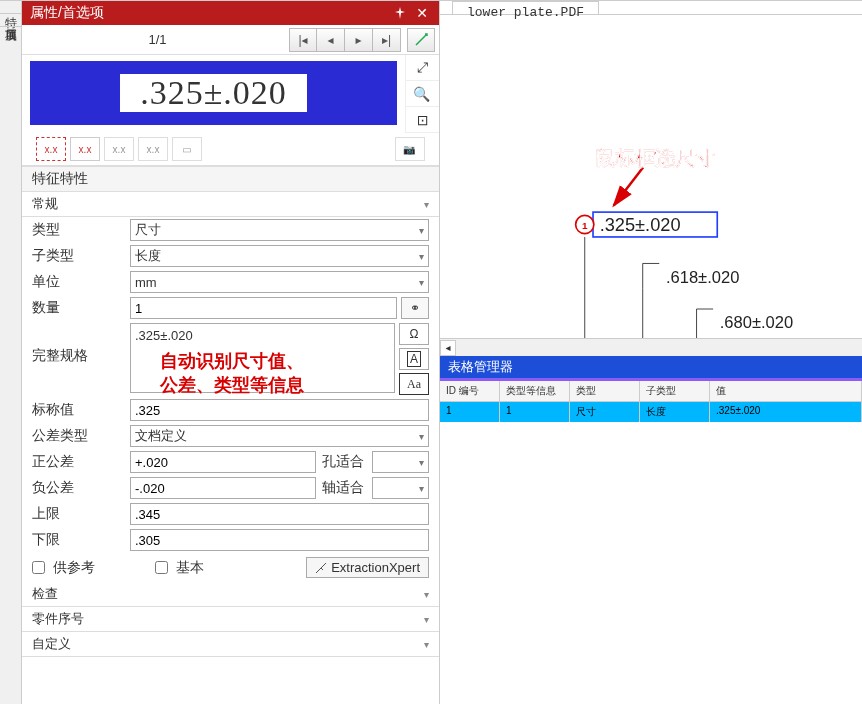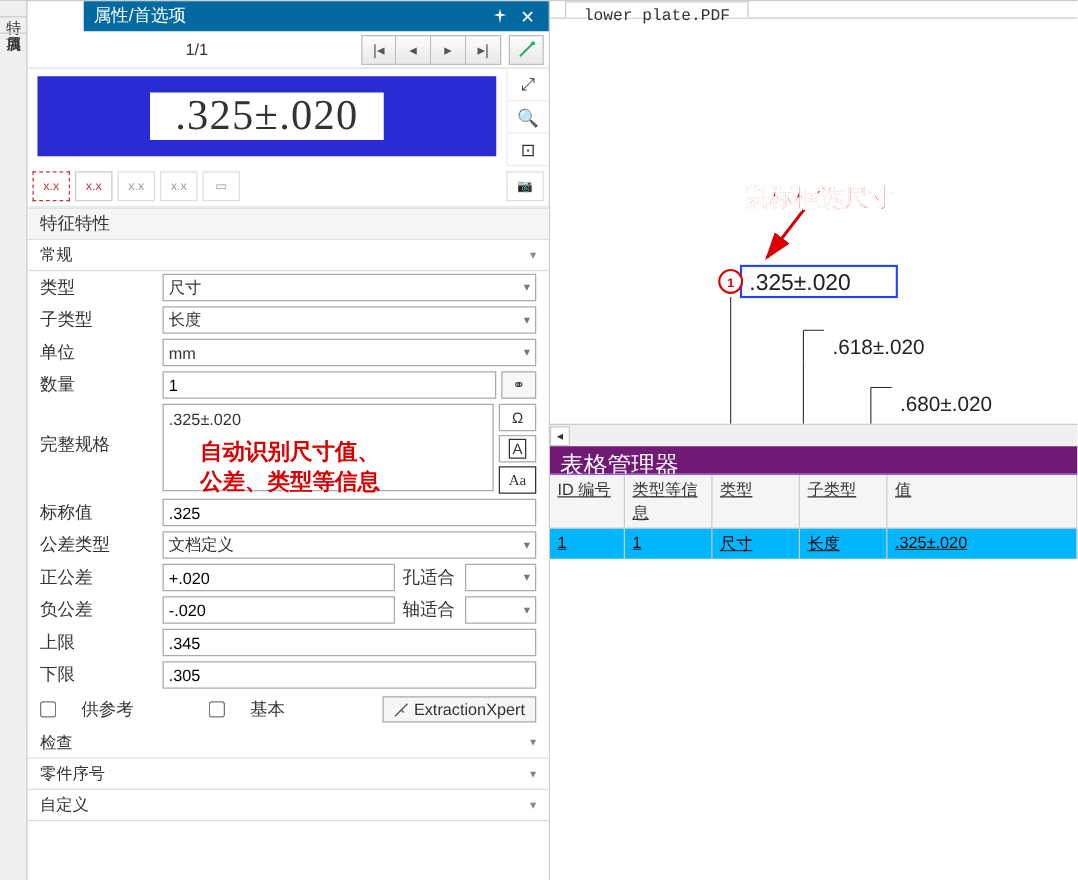--- a/index.html
+++ b/index.html
@@ -1,71 +1,71 @@
 <!DOCTYPE html>
 <html><head>
 <meta charset="utf-8">
 <style>
 * { box-sizing: border-box; margin: 0; padding: 0; font-family: "Microsoft YaHei", Arial, sans-serif; }
 body { background: #fff; width: 862px; height: 704px; overflow: hidden; font-size: 13px; color: #333; }
 .root { display: flex; width: 862px; height: 704px; border-top: 1px solid #ccc; }
 .leftcol { width: 22px; border-right: 1px solid #ccc; background: #f0f0f0; display: flex; flex-direction: column; }
 .lefttab { writing-mode: vertical-rl; font-size: 12px; padding: 6px 2px; border-bottom: 1px solid #ccc; text-align: center; }
 .leftpanel { width: 418px; border-right: 1px solid #ccc; display: flex; flex-direction: column; }
-.panel-title { background: #0369a1; color: #fff; display: flex; align-items: center; padding: 2px 8px; font-size: 14px; height: 24px; margin-left: 45px; }
+.panel-title { background: #b91c1c; color: #fff; display: flex; align-items: center; padding: 2px 8px; font-size: 14px; height: 24px; }
 .panel-title .spacer { flex: 1; }
 .pin { width: 18px; height: 18px; margin-left: 4px; display:flex; align-items:center; justify-content:center; cursor:pointer; }
 .navrow { display:flex; align-items:center; border-bottom:1px solid #ddd; padding:2px 4px; height:30px; }
 .navrow .pager { flex:1; text-align:center; font-size:13px; color:#333; }
 .navbtn { width:28px; height:24px; border:1px solid #bbb; background:linear-gradient(#fdfdfd,#e8e8e8); margin:0; display:flex; align-items:center; justify-content:center; cursor:pointer; font-size:12px; color:#555; }
 .navbtn + .navbtn { border-left:none; }
 .preview { display:flex; }
 .preview-main { flex:1; padding:6px 8px; }
 .preview-box { background:#2b2bd3; height:64px; display:flex; align-items:center; justify-content:center; }
 .preview-inner { background:#fff; padding:0 20px; font-size:34px; font-family: Georgia, "Times New Roman", serif; letter-spacing: 1px; }
 .preview-sidebtns { width:34px; display:flex; flex-direction:column; border-left:1px solid #eee; }
 .sbtn { height:26px; border-bottom:1px solid #eee; display:flex; align-items:center; justify-content:center; cursor:pointer; font-size:14px; }
-.toolbar2 { display:flex; padding:4px 4px; gap:4px; border-bottom:1px solid #ddd; align-items:center; }
+.toolbar2 { display:flex; padding:4px 14px; gap:4px; border-bottom:1px solid #ddd; align-items:center; }
 .tb2btn { width:30px; height:24px; border:1px solid #ccc; display:flex; align-items:center; justify-content:center; font-size:10px; color:#c33; background:#fff; cursor:pointer; }
 .tb2btn.active { border:1px dashed #c33; }
 .tb2btn.grey { color:#999; border-color:#ddd; }
 .props { flex:1; overflow:auto; }
 .section-h { background:#f5f5f5; border-top:1px solid #ddd; border-bottom:1px solid #ddd; padding:3px 10px; font-size:14px; }
 .section-sub { padding:3px 10px; border-bottom:1px solid #ddd; background:#fff; display:flex; align-items:center; }
 .section-sub .chev { margin-left:auto; color:#888; font-size:10px; }
 .formrow { display:flex; align-items:center; padding:2px 10px; min-height:26px; }
 .formrow label { width:98px; font-size:14px; }
 .formrow input.txt, .formrow .sel { flex:1; border:1px solid #aaa; padding:2px 4px; font-size:13px; height:22px; background:#fff; }
 .formrow .sel { display:flex; align-items:center; }
 .formrow .sel .chev { margin-left:auto; color:#777; font-size:10px; }
 .formrow .iconbtn { width:28px; height:22px; border:1px solid #aaa; margin-left:4px; display:flex; align-items:center; justify-content:center; background:#f8f8f8; cursor:pointer; font-size:12px; }
 .spec { position:relative; }
 .specbox { flex:1; border:1px solid #aaa; height:70px; padding:4px; font-size:13px; position:relative; }
 .speclabel { width:98px; align-self:flex-start; padding-top:24px; }
 .annot { position:absolute; left:138px; top:28px; color:#d80000; font-size:18px; font-weight:bold; text-shadow:0 0 2px #fff; pointer-events:none; }
 .specicons { width:30px; display:flex; flex-direction:column; gap:3px; margin-left:4px; }
 .specicons div { border:1px solid #aaa; height:22px; display:flex; align-items:center; justify-content:center; cursor:pointer; font-size:12px; }
 .checkrow { display:flex; padding:4px 10px; align-items:center; gap:10px; }
-.checkrow .ck { display:flex; align-items:center; gap:20px; font-size:14px; }
+.checkrow .ck { display:flex; align-items:center; gap:8px; font-size:14px; }
 .exbtn { margin-left:auto; border:1px solid #aaa; background:#f6f6f6; padding:2px 8px; display:flex; align-items:center; gap:4px; font-size:13px; cursor:pointer; }
 .rightpanel { flex:1; display:flex; flex-direction:column; }
 .tabrow { display:flex; border-bottom:1px solid #ccc; height:14px; padding-left:12px; background:#fff; }
 .tab { padding:3px 14px; border:1px solid #ccc; border-bottom:none; background:#fff; font-size:13px; font-family: "Courier New", monospace; }
 .drawing { flex:1; position:relative; min-height:0; }
 .drawing svg { width:100%; height:100%; }
 .dim-text { font-family: Arial, sans-serif; font-size:20px; fill:#222; }
 .dim-main { font-size:22px; }
 .red-annot { position:absolute; left:155px; top:130px; color:#d80000; text-shadow:1px 1px 0 #fff, -1px -1px 0 #fff, 1px -1px 0 #fff, -1px 1px 0 #fff; font-size:20px; font-weight:bold; -webkit-text-stroke: 0.5px #fff; }
 .hscroll { height:18px; background:#f0f0f0; border-top:1px solid #ccc; display:flex; align-items:center; }
 .hscroll .ar { width:16px; height:16px; display:flex; align-items:center; justify-content:center; border:1px solid #ccc; background:#fff; font-size:10px; }
-.tblmgr-title { background:#701a75; color:#fff; padding:2px 8px; font-size:19px; height:22px;font-family:Liberation Serif, serif; }
+.tblmgr-title { background:#1d4ed8; color:#fff; padding:2px 8px; font-size:13px; height:22px;font-family:Liberation Serif, serif; }
 .tbltabs { display:flex; border-bottom:1px solid #ccc; padding:6px 8px 0; gap:4px; }
 .tbltab { padding:3px 14px; font-size:14px; color:#555; cursor:pointer; }
 .tbltab.active { border:1px solid #ccc; border-bottom:1px solid #fff; background:#fff; }
-.datatable { flex:1; border-top:1px solid #8b5cf6; font-size:13px;text-decoration:underline; }
+.datatable { flex:1; border-top:3px solid #8b5cf6; font-size:10px; }
 .datatable .hdr { display:flex; background:#f5f5f5; border-bottom:1px solid #ccc; }
 .datatable .hdr div { padding:3px 6px; border-right:1px solid #ccc; }
 .datatable .row { display:flex; }
 .datatable .row.sel { background:#00b7ff; color:#000; }
 .datatable .row div { padding:3px 6px; border-right:1px solid #ccc; }
 .c1{width:60px}.c2{width:70px}.c3{width:70px}.c4{width:70px}.c5{flex:1}
 .balloon { font: bold 12px Arial; fill:#d00; }
 </style>
 </head>
 <body>

